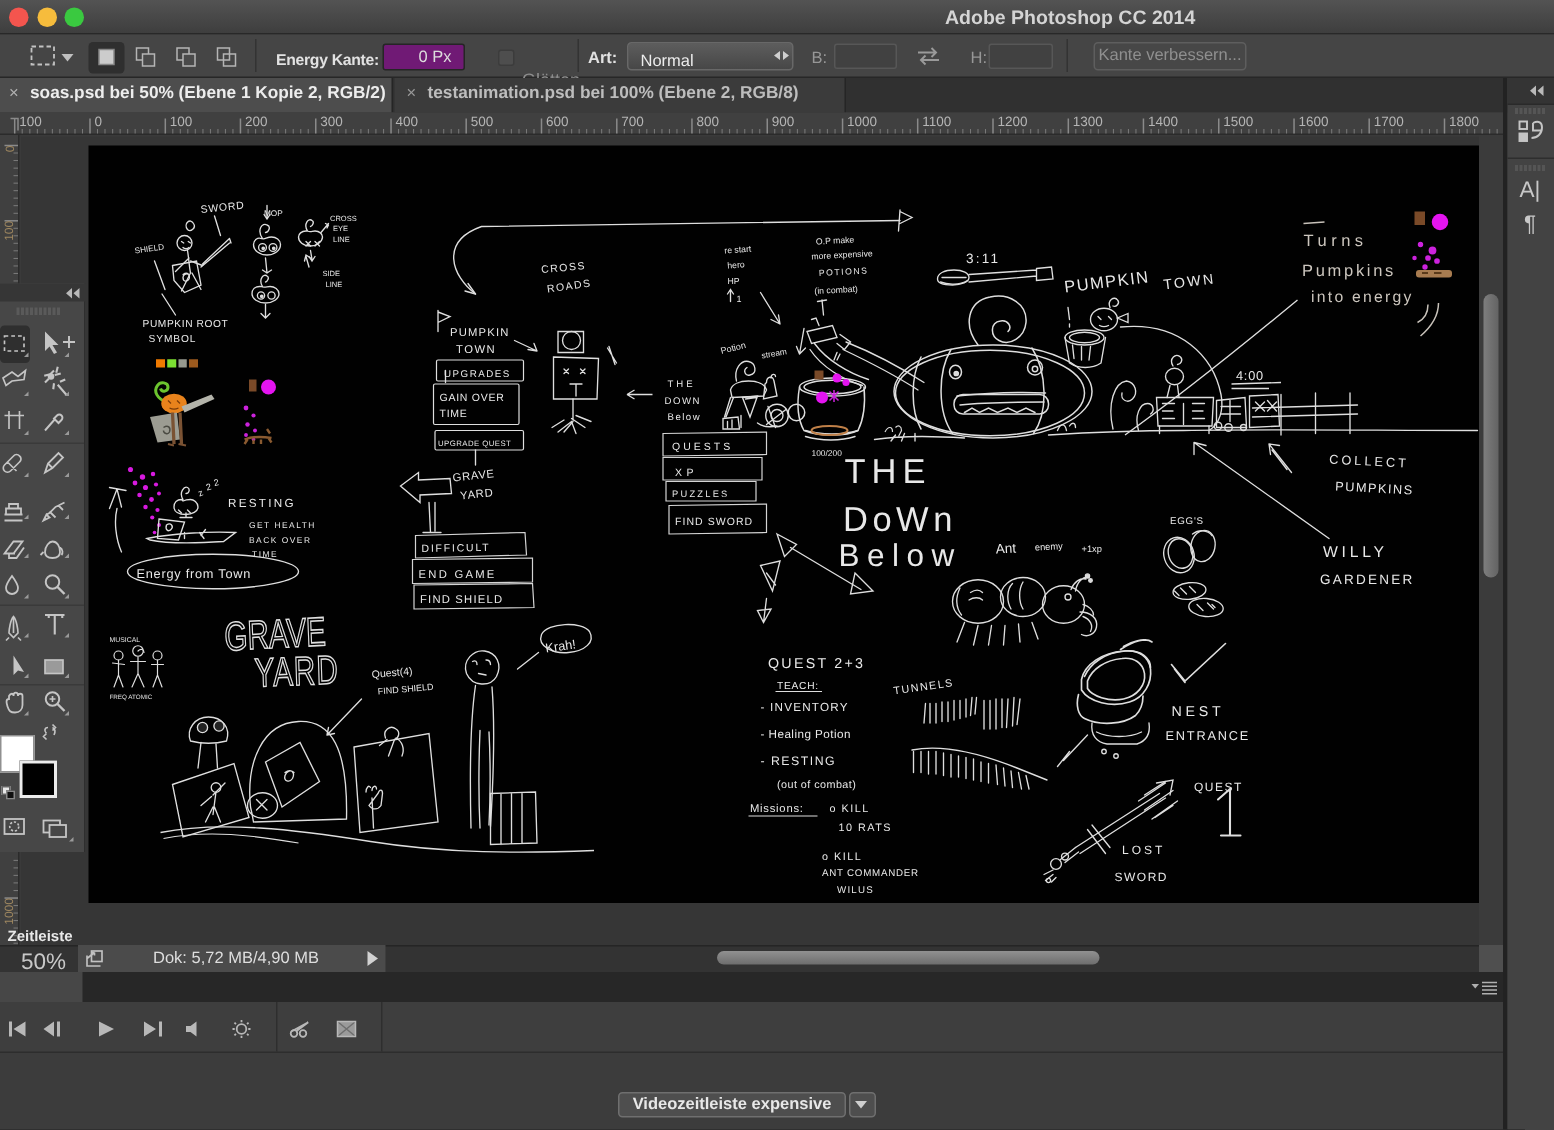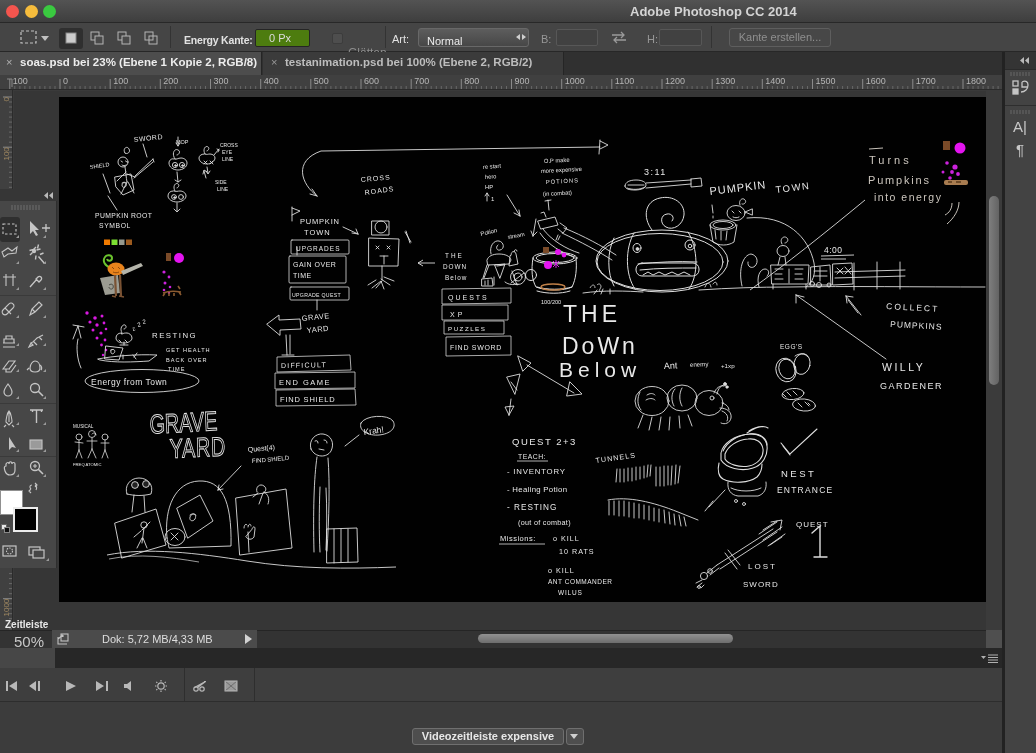--- a/index.html
+++ b/index.html
@@ -14,52 +14,52 @@
 <div class="abs" style="left:25px;top:5px;width:13px;height:13px;border-radius:50%;background:#f6bc3c"></div>
 <div class="abs" style="left:43px;top:5px;width:13px;height:13px;border-radius:50%;background:#3ac940"></div>
 <div class="abs" style="left:630px;top:4px;font-size:13px;font-weight:bold;color:#d4d4d4">Adobe Photoshop CC 2014</div>
 
 <div class="abs" style="left:0;top:23px;width:1036px;height:29px;background:#454545;border-bottom:1px solid #272727"></div>
 <div class="abs" style="left:170px;top:26px;width:1px;height:22px;background:#333"></div>
 <div class="abs" style="left:385px;top:26px;width:1px;height:22px;background:#333"></div>
 <div class="abs" style="left:711px;top:26px;width:1px;height:22px;background:#333"></div>
 <div class="abs" style="left:59px;top:28px;width:24px;height:21px;background:#2f2f2f;border-radius:3px"></div>
 <div class="abs" style="left:184px;top:34px;font-size:10.5px;font-weight:bold;color:#e2e2e2;letter-spacing:-0.2px">Energy Kante:</div>
-<div class="abs" style="left:255px;top:29px;width:55px;height:18px;background:#4d7c0f;border:1px solid #252525;border-radius:2px;color:#dcdcdc;font-size:11px;padding:2px 0 0 13px">0 Px</div>
+<div class="abs" style="left:255px;top:29px;width:55px;height:18px;background:#701a75;border:1px solid #252525;border-radius:2px;color:#dcdcdc;font-size:11px;padding:2px 0 0 23px">0 Px</div>
 <div class="abs" style="left:332px;top:33px;width:11px;height:11px;background:#4e4e4e;border:1px solid #3c3c3c;border-radius:2px"></div>
 <div class="abs" style="left:348px;top:46px;font-size:12px;color:#8e8e8e">Glätten</div>
-<div class="abs" style="left:392px;top:33px;font-size:11px;font-weight:normal;color:#e2e2e2">Art:</div>
+<div class="abs" style="left:392px;top:33px;font-size:11px;font-weight:bold;color:#e2e2e2">Art:</div>
 <div class="abs" style="left:418px;top:28px;width:111px;height:19px;background:linear-gradient(#5d5d5d,#474747);border:1px solid #686868;border-radius:3px;color:#ececec;font-size:11px;padding:6px 0 0 8px">Normal</div>
 <div class="abs" style="left:541px;top:33px;font-size:11px;color:#979797">B:</div>
 <div class="abs" style="left:556px;top:29px;width:42px;height:17px;background:#414141;border:1px solid #575757;border-radius:2px"></div>
 <div class="abs" style="left:647px;top:33px;font-size:11px;color:#979797">H:</div>
 <div class="abs" style="left:659px;top:29px;width:43px;height:17px;background:#414141;border:1px solid #575757;border-radius:2px"></div>
-<div class="abs" style="left:729px;top:28px;width:102px;height:19px;background:#474747;border:1px solid #5e5e5e;border-radius:3px;color:#8f8f8f;font-size:11px;text-align:center;padding-top:2px">Kante erstellen...</div>
+<div class="abs" style="left:729px;top:28px;width:102px;height:19px;background:#474747;border:1px solid #5e5e5e;border-radius:3px;color:#8f8f8f;font-size:11px;text-align:center;padding-top:2px">Kante verbessern...</div>
 
 <div class="abs" style="left:0;top:52px;width:1036px;height:23px;background:#303030"></div>
 <div class="abs" style="left:0;top:52px;width:262px;height:23px;background:#4d4d4d;border-right:1px solid #252525"></div>
 <div class="abs" style="left:6px;top:56px;font-size:11px;color:#b2b2b2">×</div>
-<div class="abs" style="left:20px;top:56px;font-size:11.5px;font-weight:bold;color:#ededed">soas.psd bei 23% (Ebene 1 Kopie 2, RGB/8)</div>
+<div class="abs" style="left:20px;top:56px;font-size:11.5px;font-weight:bold;color:#ededed">soas.psd bei 50% (Ebene 1 Kopie 2, RGB/2)</div>
 <div class="abs" style="left:263px;top:52px;width:301px;height:23px;background:#3b3b3b;border-right:1px solid #252525"></div>
 <div class="abs" style="left:271px;top:56px;font-size:11px;color:#9a9a9a">×</div>
-<div class="abs" style="left:285px;top:56px;font-size:11.5px;font-weight:bold;color:#bdbdbd">testanimation.psd bei 100% (Ebene 2, RGB/2)</div>
+<div class="abs" style="left:285px;top:56px;font-size:11.5px;font-weight:bold;color:#bdbdbd">testanimation.psd bei 100% (Ebene 2, RGB/8)</div>
 
 <div class="abs" style="left:0;top:75px;width:1002px;height:15px;background:#404040;border-bottom:1px solid #2b2b2b"></div>
 <div class="abs" style="left:0;top:90px;width:13px;height:540px;background:#404040;border-right:1px solid #2b2b2b"></div>
 
 <div class="abs" style="left:14px;top:91px;width:972px;height:539px;background:#363636"></div>
 <div class="abs" id="canvas" style="left:59px;top:97px;width:927px;height:505px;background:#010101"></div>
 
 <div class="abs" style="left:986px;top:90px;width:16px;height:540px;background:#3b3b3b"></div>
 <div class="abs" style="left:989px;top:196px;width:10px;height:189px;border-radius:5px;background:linear-gradient(90deg,#7e7e7e,#636363)"></div>
 
 <div class="abs" style="left:0;top:630px;width:1002px;height:18px;background:#333333;border-top:1px solid #252525"></div>
 <div class="abs" style="left:14px;top:633px;font-size:15px;color:#c8c8c8">50%</div>
 <div class="abs" style="left:52px;top:630px;width:205px;height:18px;background:#4b4b4b"></div>
-<div class="abs" style="left:102px;top:633px;font-size:11px;color:#dedede">Dok: 5,72 MB/4,33 MB</div>
+<div class="abs" style="left:102px;top:633px;font-size:11px;color:#dedede">Dok: 5,72 MB/4,90 MB</div>
 <div class="abs" style="left:245px;top:634px;width:0;height:0;border-left:7px solid #d2d2d2;border-top:5px solid transparent;border-bottom:5px solid transparent"></div>
 <div class="abs" style="left:478px;top:634px;width:255px;height:9px;border-radius:4.5px;background:linear-gradient(#919191,#6d6d6d)"></div>
 <div class="abs" style="left:986px;top:630px;width:16px;height:18px;background:#4f4f4f"></div>
 
 <div class="abs" style="left:0;top:648px;width:1002px;height:20px;background:#272727"></div>
 <div class="abs" style="left:0;top:648px;width:55px;height:20px;background:#474747"></div>
 <div class="abs" style="left:5px;top:619px;font-size:10px;font-weight:bold;color:#e8e8e8">Zeitleiste</div>
 <div class="abs" style="left:0;top:668px;width:1002px;height:34px;background:#3e3e3e;border-bottom:1px solid #2d2d2d"></div>
 <div class="abs" style="left:184px;top:668px;width:1px;height:33px;background:#2e2e2e"></div>
 <div class="abs" style="left:254px;top:668px;width:1px;height:33px;background:#2e2e2e"></div>

